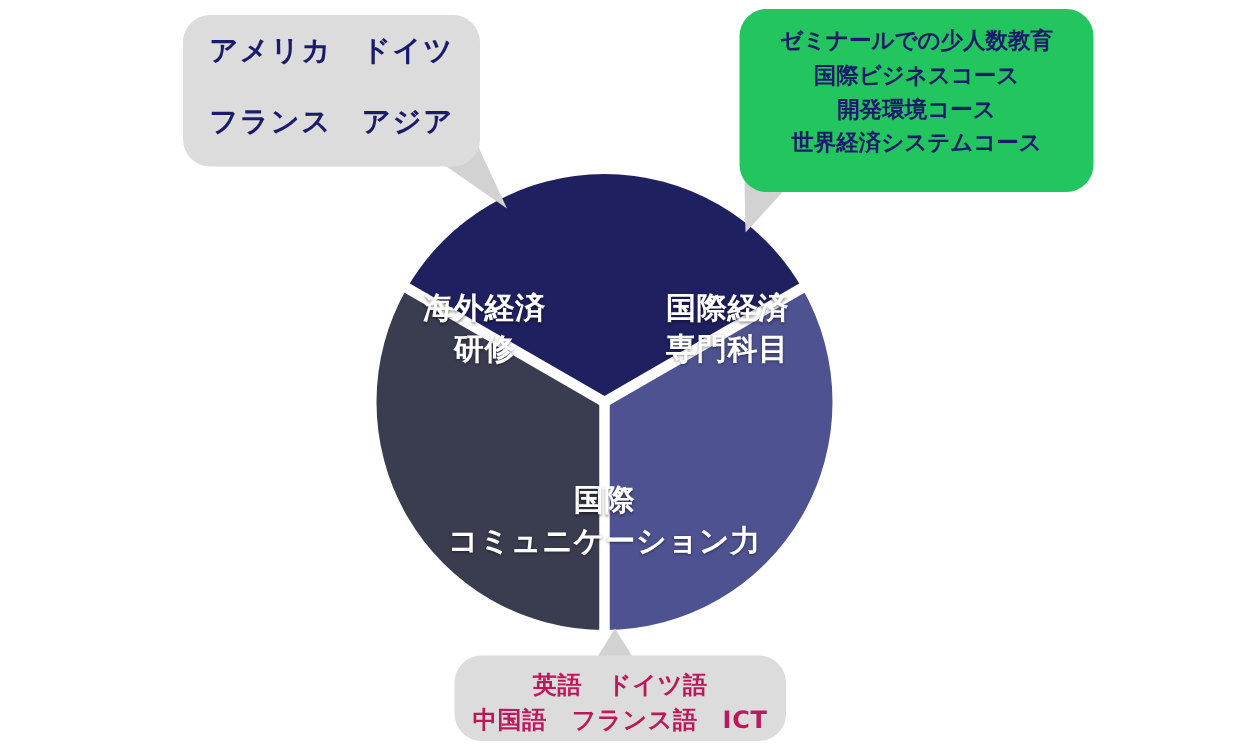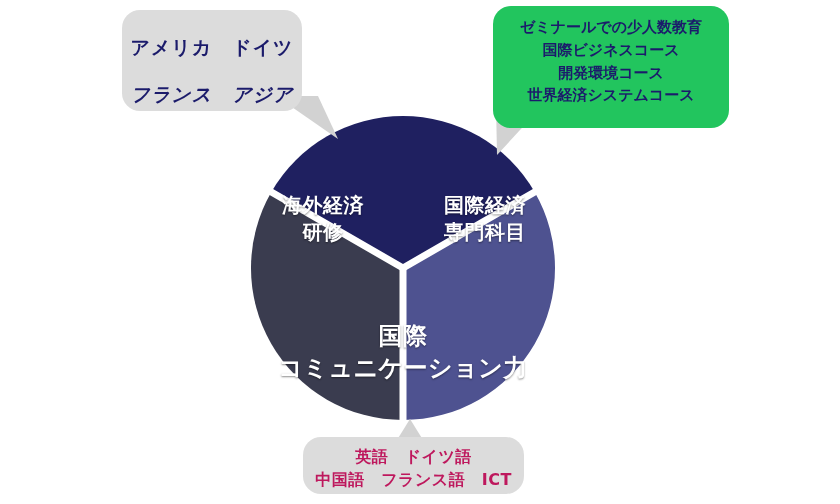--- a/index.html
+++ b/index.html
@@ -20,43 +20,43 @@
     font-weight:700;
     text-align:center;
     line-height:1.35;
     letter-spacing:.5px;
     text-shadow:0 1px 2px rgba(0,0,0,.45);
     white-space:nowrap;
     pointer-events:none;
   }
   #label-overseas{left:248px;top:192px;width:150px;font-size:20px;}
   #label-intl-econ{left:410px;top:192px;width:150px;font-size:20px;}
-  #label-comm{left:273px;top:320px;width:260px;font-size:24px;}
+  #label-comm{left:273px;top:320px;width:260px;font-size:20px;}
 
   
   .callout{
     position:absolute;
     background:#dcdcdc;
     border-radius:18px;
     color:#1b1b6b;
     font-weight:700;
     text-align:center;
     line-height:1.55;
     box-sizing:border-box;
     box-shadow:0 0 0 0 rgba(0,0,0,0);
   }
   .callout .line{white-space:pre;}
 
   #callout-regions{
-    left:122px;top:10px;width:180px;height:101px;
+    left:122px;top:10px;width:198px;height:101px;
     font-size:19px;
-    padding-top:23px;
+    padding-top:10px;
     letter-spacing:1px;
   }
-  #callout-regions .line+.line{margin-top:18px;font-style:italic;}
+  #callout-regions .line+.line{margin-top:18px;}
 
   #callout-courses{
     left:493px;top:6px;width:236px;height:122px;
     font-size:15px;
     padding-top:10px;
     letter-spacing:0px;
     line-height:1.52;
   }
 
   #callout-languages{

